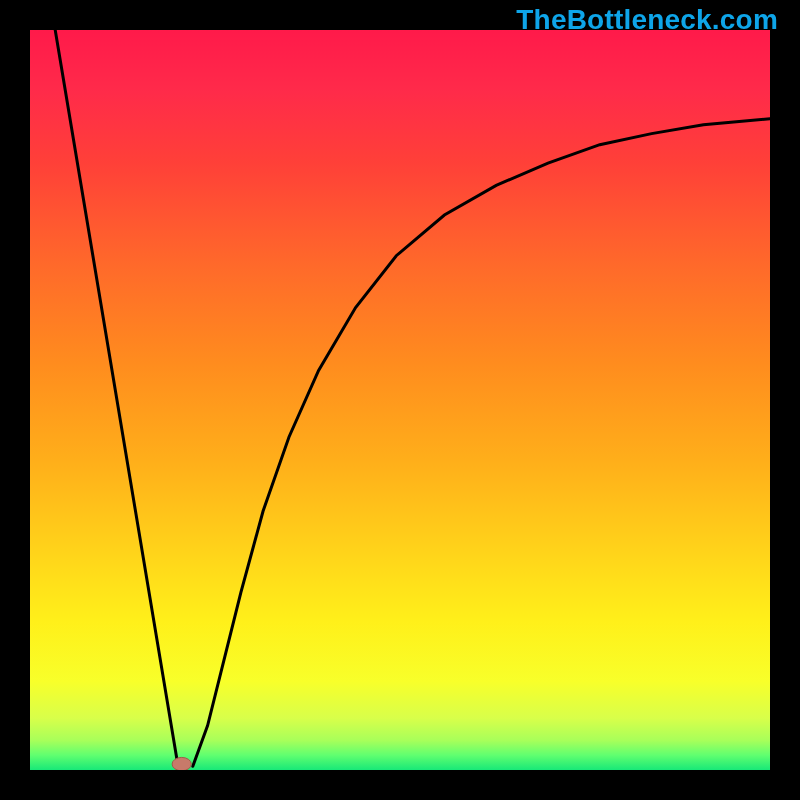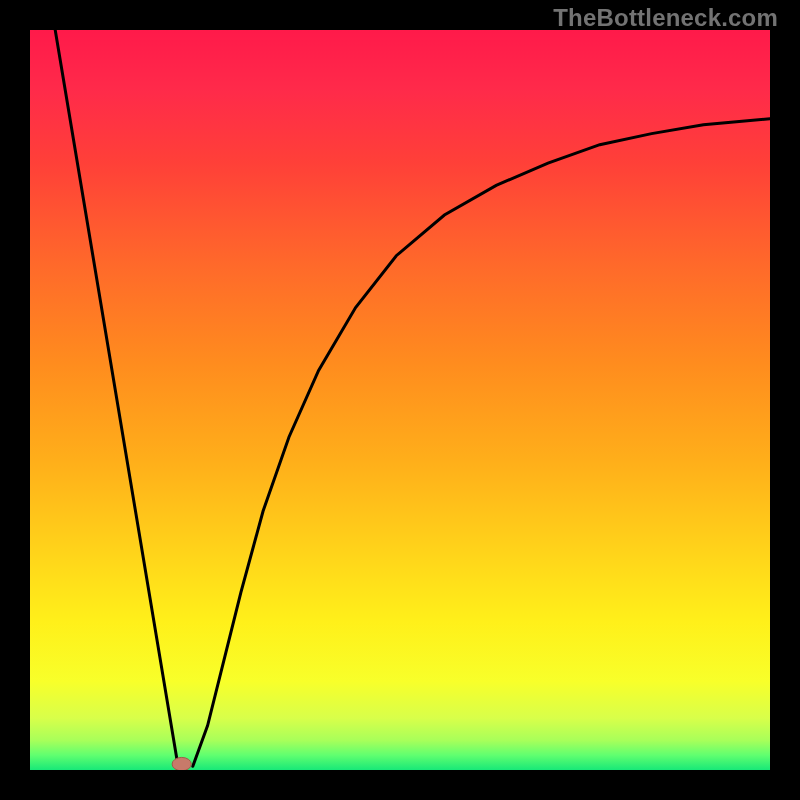--- a/index.html
+++ b/index.html
@@ -14,22 +14,22 @@
   .frame {
     position: relative;
     width: 800px;
     height: 800px;
     background: #000;
   }
   .watermark {
     position: absolute;
     top: 4px;
     right: 22px;
-    color: #737373;
-    font-size: 24px;
+    color: #0ea5e9;
+    font-size: 28px;
     font-weight: 600;
     letter-spacing: 0.2px;
   }
   .plot {
     position: absolute;
     left: 30px;
     top: 30px;
     width: 740px;
     height: 740px;
   }

